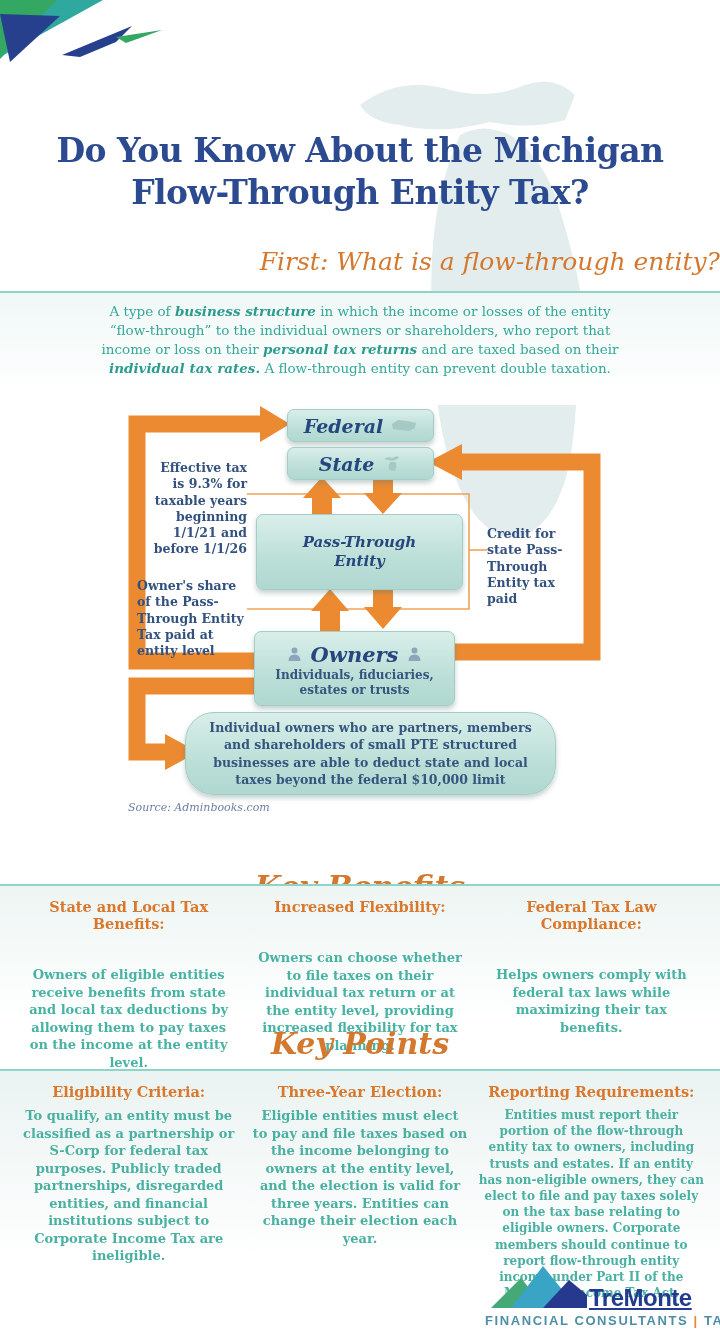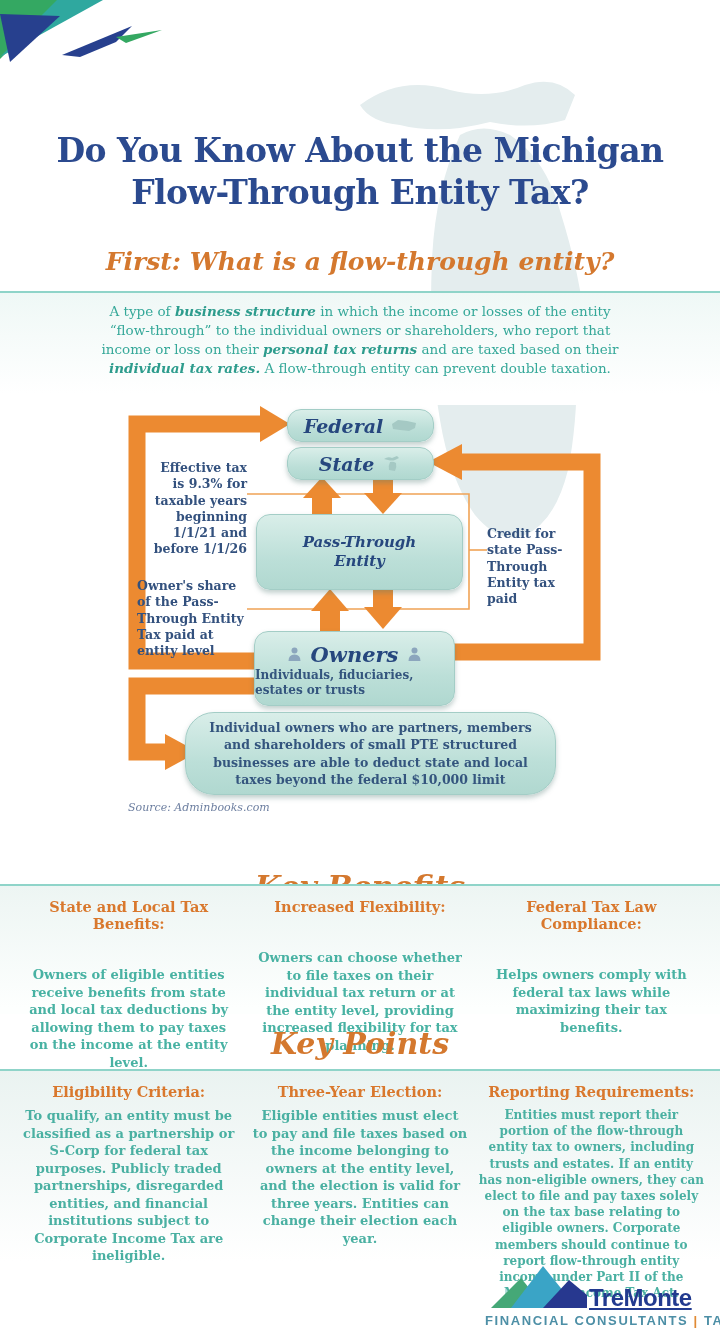--- a/index.html
+++ b/index.html
@@ -5,43 +5,43 @@
   html,body{margin:0;padding:0;background:#888;}
   .page{position:relative;width:720px;height:1340px;background:#ffffff;overflow:hidden;
         font-family:"DejaVu Serif", serif;margin:0 auto;}
   
   .corner-logo{position:absolute;left:0;top:0;width:200px;height:80px;}
   
   .mi-watermark{position:absolute;left:340px;top:60px;width:380px;height:700px;pointer-events:none;}
   
   .title{position:absolute;left:0;top:130px;width:100%;text-align:center;
          color:#2b4a8f;font-weight:bold;font-size:33px;line-height:1.28;letter-spacing:-0.5px;}
-  .subtitle{position:absolute;left:0;top:247px;width:100%;text-align:center;
-            color:#d4782e;font-weight:bold;font-style:italic;font-size:25px;}
+  .subtitle{position:absolute;left:0;top:247px;width:100%;text-align:right;
+            color:#d4782e;font-weight:normal;font-style:italic;font-size:25px;}
   
   .intro-band{position:absolute;left:0;top:291px;width:100%;height:112px;
               border-top:2px solid #8fd4c9;background:linear-gradient(180deg,#eff8f6 0%,#ffffff 90%);}
   .intro-text{margin:9px auto 0 auto;width:530px;text-align:center;color:#35a899;
               font-size:13.5px;line-height:1.42;}
   .intro-text b{font-style:italic;color:#2d9c8d;}
   
   .diagram{position:absolute;left:0;top:405px;width:720px;height:415px;}
   .diagram svg.arrows{position:absolute;left:0;top:0;}
-  .dbox{position:absolute;border:1px solid #a3cdc6;border-radius:14px;
+  .dbox{position:absolute;border:1px solid #a3cdc6;border-radius:7px;
         background:linear-gradient(180deg,#d9eee9 0%,#bcdfd8 60%,#b0d8d0 100%);
         box-shadow:0 3px 5px rgba(80,120,115,0.35);
         display:flex;align-items:center;justify-content:center;
         color:#26477e;font-weight:bold;font-style:italic;}
   .dbox .mini-icon{margin-left:8px;display:inline-flex;}
   .box-federal{left:287px;top:4px;width:145px;height:31px;font-size:19px;}
   .box-state{left:287px;top:42px;width:145px;height:31px;font-size:19px;}
   .box-pte{left:256px;top:109px;width:205px;height:74px;font-size:15px;text-align:center;line-height:1.25;}
   .box-owners{left:254px;top:226px;width:199px;height:71px;flex-direction:column;padding-top:2px;}
   .owners-title{font-size:21px;display:flex;align-items:center;gap:10px;}
-  .owners-sub{font-style:normal;font-weight:bold;font-size:12px;color:#34557e;line-height:1.25;margin-top:1px;}
+  .owners-sub{font-style:normal;font-weight:bold;font-size:12px;color:#34557e;text-align:center;line-height:1.25;margin-top:1px;}
   .box-note{left:185px;top:307px;width:341px;height:81px;border-radius:29px;
             font-style:normal;font-size:12.5px;color:#34557e;text-align:center;line-height:1.4;padding:0 14px;}
   .anno{position:absolute;color:#33517e;font-weight:bold;font-size:12.5px;line-height:1.3;}
   .anno-left-top{right:473px;top:55px;width:102px;text-align:right;}
   .anno-left-bottom{right:473px;top:173px;width:110px;text-align:left;}
   .anno-right{left:487px;top:121px;width:100px;text-align:left;}
   .source{position:absolute;left:128px;top:396px;color:#6d7fa0;font-style:italic;font-size:11px;}
   
   .sec-title{position:absolute;left:0;width:100%;text-align:center;color:#d4782e;
              font-weight:bold;font-style:italic;font-size:30px;}

